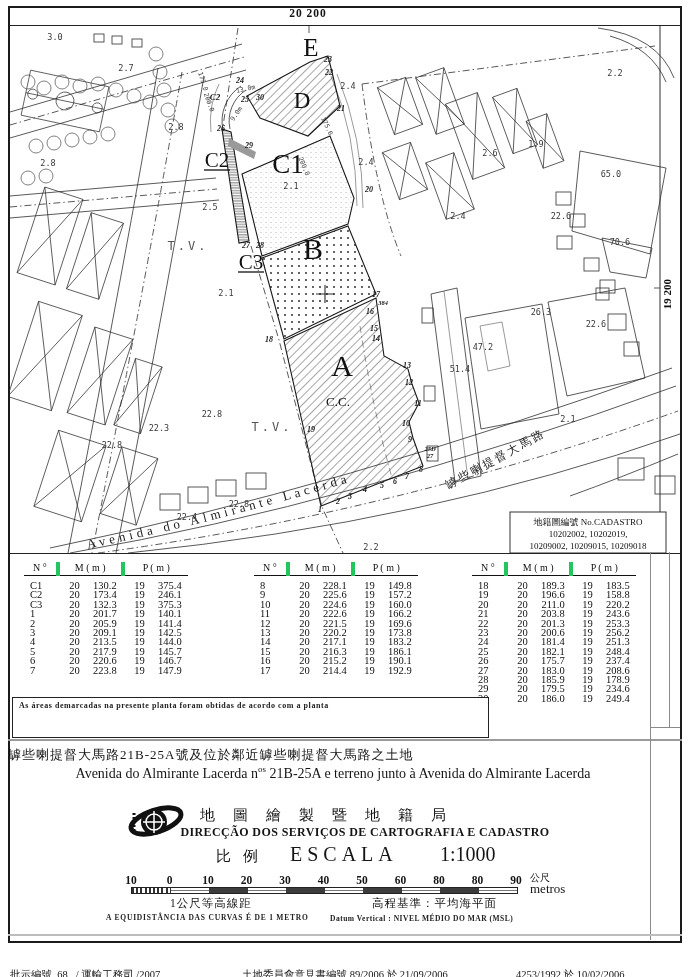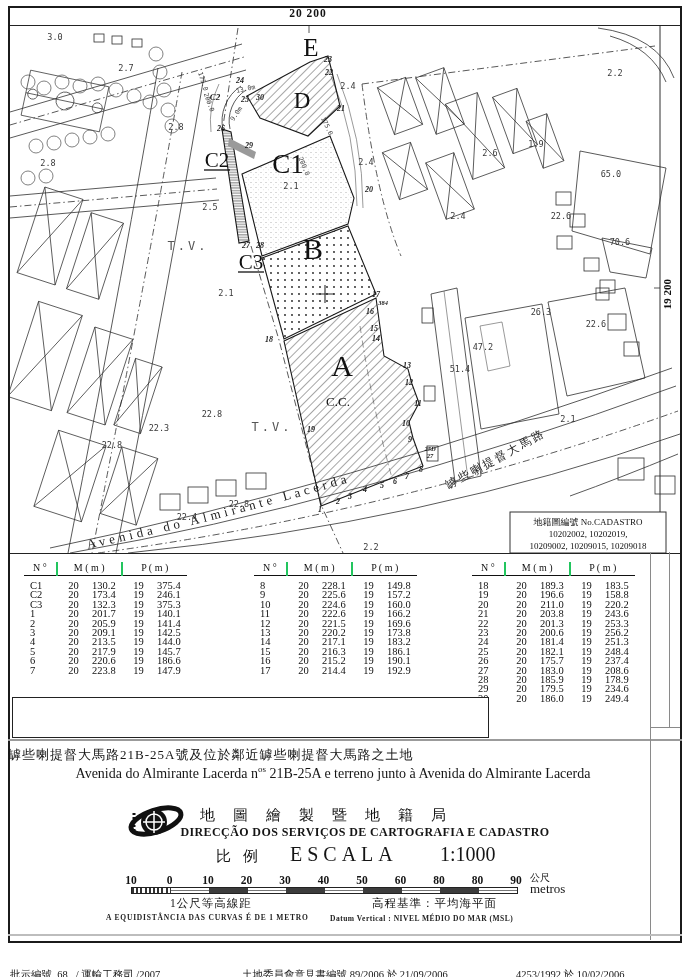--- a/index.html
+++ b/index.html
@@ -21,21 +21,21 @@
   .ml-tv{font-family:"DejaVu Sans Mono","Liberation Mono",monospace;fill:#555;letter-spacing:3px;}
   .street-pt{font-family:"Liberation Serif","DejaVu Serif",serif;font-size:13px;letter-spacing:4px;fill:#222;}
   .street-zh{font-size:11.5px;letter-spacing:2.5px;fill:#222;}
   .cad{fill:#111;}
   .grid{font-family:"Liberation Serif","DejaVu Serif",serif;font-weight:bold;fill:#111;}
 
   
   .t-wrap{position:absolute;left:10px;top:556px;width:670px;height:142px;}
   .coord{position:absolute;border-collapse:collapse;color:#111;}
   .coord th{font-weight:normal;font-size:10px;padding:0 9px 2px;border-bottom:1.2px solid #111;white-space:pre;}
-  .coord th + th{border-left:2px solid #22c55e;}
+  .coord th + th{border-left:4px solid #22c55e;}
   .coord td{font-size:10.5px;line-height:9.4px;padding:0 6px;white-space:nowrap;}
   .coord tr:nth-child(2) td{padding-top:5px;}
   .coord .c0{min-width:20px;}
   .ga{display:inline-block;width:16px;text-align:right;}
   .gb{display:inline-block;width:37px;text-align:right;}
 
   .note-box{position:absolute;left:12px;top:697px;width:477px;height:41px;border:1.2px solid #222;
             box-sizing:border-box;padding:3px 6px 2px;background:#fff;}
   .note-zh{font-size:9.5px;letter-spacing:0.3px;line-height:11px;}
   .note-pt{font-size:8px;font-weight:bold;letter-spacing:0.55px;line-height:9.6px;color:#222;}
@@ -402,21 +402,21 @@
           <td><span class="ga">19</span><span class="gb">144.0</span></td>
         </tr>
         <tr>
           <td class="c0">5</td>
           <td><span class="ga">20</span><span class="gb">217.9</span></td>
           <td><span class="ga">19</span><span class="gb">145.7</span></td>
         </tr>
         <tr>
           <td class="c0">6</td>
           <td><span class="ga">20</span><span class="gb">220.6</span></td>
-          <td><span class="ga">19</span><span class="gb">186.6</span></td>
+          <td><span class="ga">19</span><span class="gb">146.7</span></td>
         </tr>
         <tr>
           <td class="c0">7</td>
           <td><span class="ga">20</span><span class="gb">223.8</span></td>
           <td><span class="ga">19</span><span class="gb">147.9</span></td>
         </tr>
       </tbody>
     </table>
   <table class="coord" style="left:244px;top:6px">
       <tbody>
@@ -547,20 +547,21 @@
         <tr>
           <td class="c0">30</td>
           <td><span class="ga">20</span><span class="gb">186.0</span></td>
           <td><span class="ga">19</span><span class="gb">249.4</span></td>
         </tr>
       </tbody>
     </table>
 </div>
 
 <div class="note-box">
+  <div class="note-pt">As áreas demarcadas na presente planta foram obtidas de acordo com a planta</div>
 </div>
 
 <div class="sep"></div>
 <div class="vl1"></div>
 <div class="vl2"></div>
 <div class="hl728"></div>
 <div class="hl934"></div>
 
 <div class="title-zh">罅些喇提督大馬路21B-25A號及位於鄰近罅些喇提督大馬路之土地</div>
 <div class="title-pt"><span>Avenida do Almirante Lacerda n</span><sup>os</sup><span> 21B-25A e terreno junto à Avenida do Almirante Lacerda</span></div>

